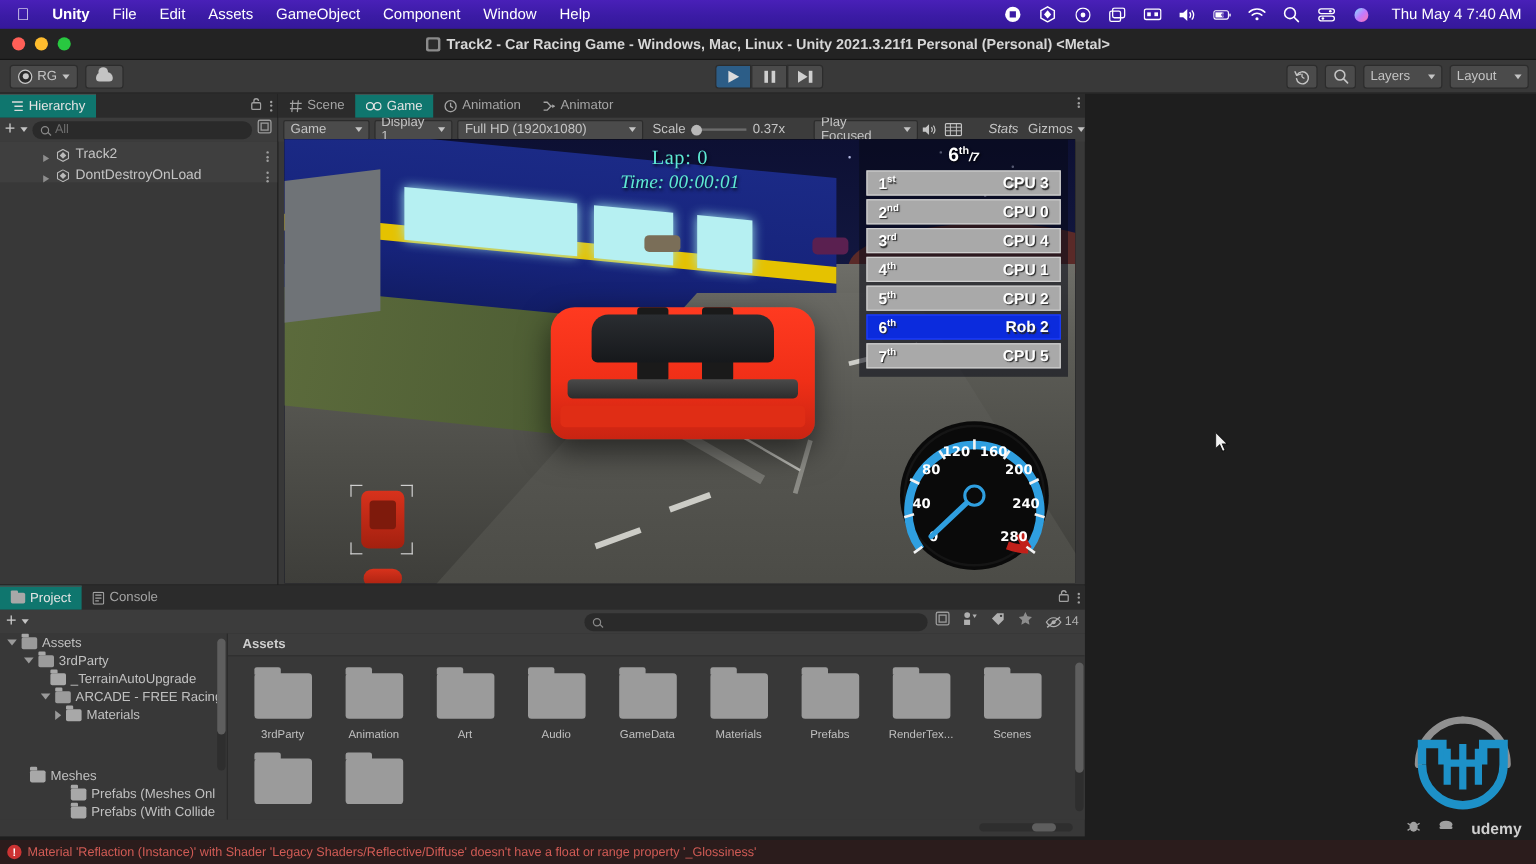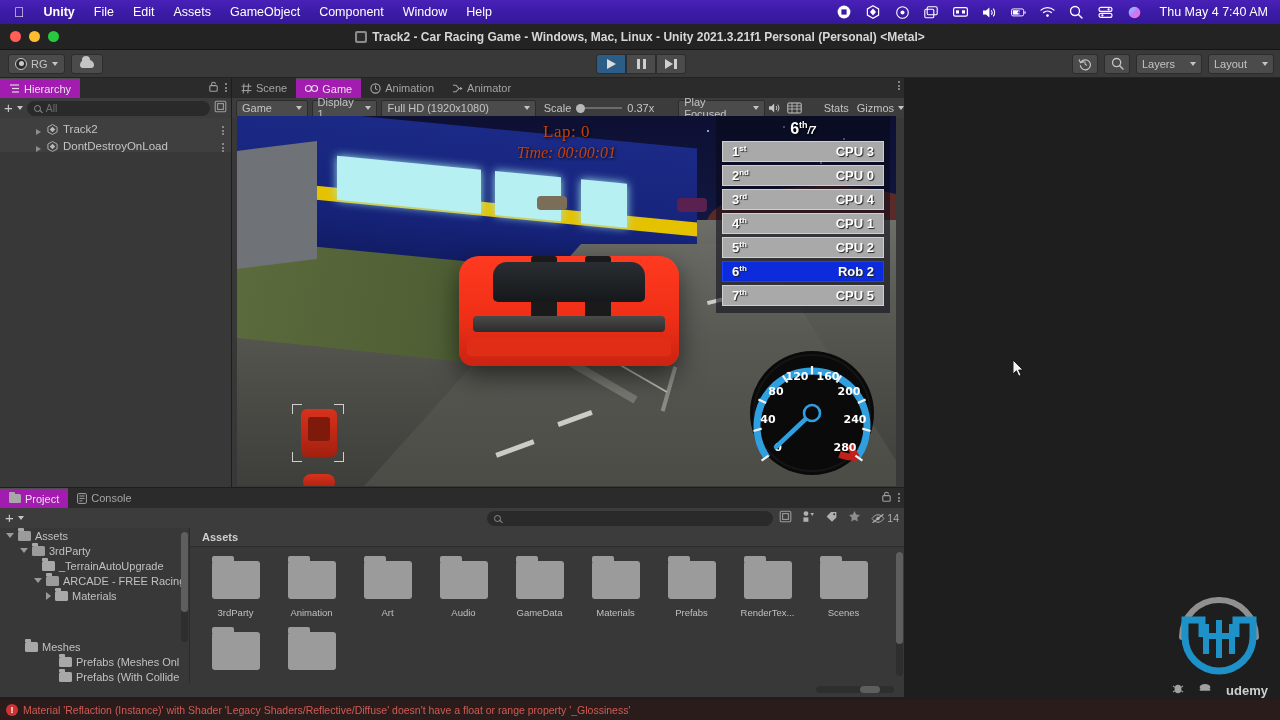--- a/index.html
+++ b/index.html
@@ -84,21 +84,21 @@
   .sq-btn { width: 26px; height: 20px; background: #4b4b4b; border: 1px solid #2c2c2c; border-radius: 3px;
     display: flex; align-items: center; justify-content: center; color: #c4c4c4; font-size: 11px; }
   .dd-btn { height: 20px; min-width: 66px; background: #4b4b4b; border: 1px solid #2c2c2c; border-radius: 3px;
     display: flex; align-items: center; justify-content: space-between; color: #c4c4c4; font-size: 11px; padding: 0 5px; }
 
   
   .panel { position: absolute; background: #383838; }
   .tabstrip { height: 20px; background: #2b2b2b; display: flex; align-items: flex-end; position: relative; }
   .tab { height: 20px; padding: 0 9px; display: flex; align-items: center; gap: 4px;
      color: #a4a4a4; font-size: 11px; white-space: nowrap; }
-  .tab.sel { background: #a21caf; color: #e4e4e4; border-top: 1px solid #4d4d4d; }
+  .tab.sel { background: #0f766e; color: #e4e4e4; border-top: 1px solid #4d4d4d; }
   .tab-icons { position: absolute; right: 4px; top: 3px; display: flex; gap: 7px; align-items: center; color: #a0a0a0; font-size: 11px; }
   .kebab { display: flex; flex-direction: column; gap: 1.5px; }
   .kebab i { display: block; width: 2px; height: 2px; background: #a0a0a0; border-radius: 50%; }
 
   
   #hierarchy { left: 0; top: 78px; width: 231px; height: 409px; background: #383838; }
   .hier-tools { height: 20px; background: #3c3c3c; display: flex; align-items: center; padding: 0 4px; gap: 4px; }
   .plus { color: #c9c9c9; font-size: 15px; line-height: 12px; }
   .srch { flex: 1; height: 15px; background: #2a2a2a; border-radius: 8px; display: flex; align-items: center;
      padding: 0 7px; gap: 5px; color: #6f6f6f; font-size: 10.5px; }
@@ -191,21 +191,21 @@
   .car-lower { position:absolute; left: 8px; top: 82px; width: 204px; height: 18px;
      background: #e02d15; border-radius: 4px; }
   .car-far { position:absolute; width: 30px; height: 14px; border-radius: 4px; }
   .mini-car { position:absolute; left: 64px; top: 293px; width: 36px; height: 48px;
      background: linear-gradient(180deg,#d8321c,#a3200f); border-radius: 6px; }
   .mini-car .mtop { position:absolute; left: 7px; top: 8px; width: 22px; height: 24px; background: #7e1a0c; border-radius: 3px; }
   .brackets { position:absolute; width: 52px; height: 58px; }
   .brackets i { position:absolute; width: 10px; height: 10px; border: 1.5px solid #cfcfcf; }
 
   
-  .hud-lap { position:absolute; left: 0; right: 0; top: 6px; text-align: center; color: #c2410c;
+  .hud-lap { position:absolute; left: 0; right: 0; top: 6px; text-align: center; color: #5eead4;
      font-family: "Liberation Serif", serif; font-style: italic; text-shadow: 1px 1px 3px #000; }
   .hud-lap .l1 { font-size: 17px; font-style: normal; letter-spacing: .5px; }
   .hud-lap .l2 { font-size: 16px; margin-top: 2px; }
   .hud-board { position:absolute; right: 6px; top: 0; width: 174px;
      background: rgba(8,10,22,.55); padding: 4px 6px 7px; }
   .hud-pos { text-align: center; color: #fff; font-weight: bold; font-size: 16px; text-shadow: 1px 1px 2px #000;}
   .hud-pos sup { font-size: 9px; }
   .hud-pos .of { font-size: 10px; font-style: italic; }
   .hud-row { height: 21px; margin-top: 3px; background: #a9a9a9; border: 1px solid #cfcfcf;
      display: flex; align-items: center; justify-content: space-between; padding: 0 9px; }
@@ -534,21 +534,21 @@
       </span>
       <span class="gicon">
         <svg width="15" height="12" viewBox="0 0 15 12">
             <rect x="0.8" y="1" width="13.4" height="10" rx="1" fill="none" stroke="#c4c4c4" stroke-width="1"></rect>
             <line x1="0.8" y1="4" x2="14.2" y2="4" stroke="#c4c4c4" stroke-width=".8"></line>
             <line x1="0.8" y1="7" x2="14.2" y2="7" stroke="#c4c4c4" stroke-width=".8"></line>
             <line x1="5" y1="1" x2="5" y2="11" stroke="#c4c4c4" stroke-width=".8"></line>
             <line x1="10" y1="1" x2="10" y2="11" stroke="#c4c4c4" stroke-width=".8"></line>
           </svg>
       </span>
-      <span style="margin-left:20px;">Stats</span>
+      <span style="margin-left:20px;font-style:italic;">Stats</span>
       <span style="margin-left:8px;">Gizmos</span>
       <span class="caret" style="margin-left:4px;"></span>
     </div>
 
     <div class="gameview">
       <div class="sky"></div>
       <div class="star" style="left:470px;top:14px;"></div>
         <div class="star" style="left:510px;top:34px;"></div>
       <div class="star" style="left:546px;top:10px;"></div>
         <div class="star" style="left:583px;top:46px;"></div>

